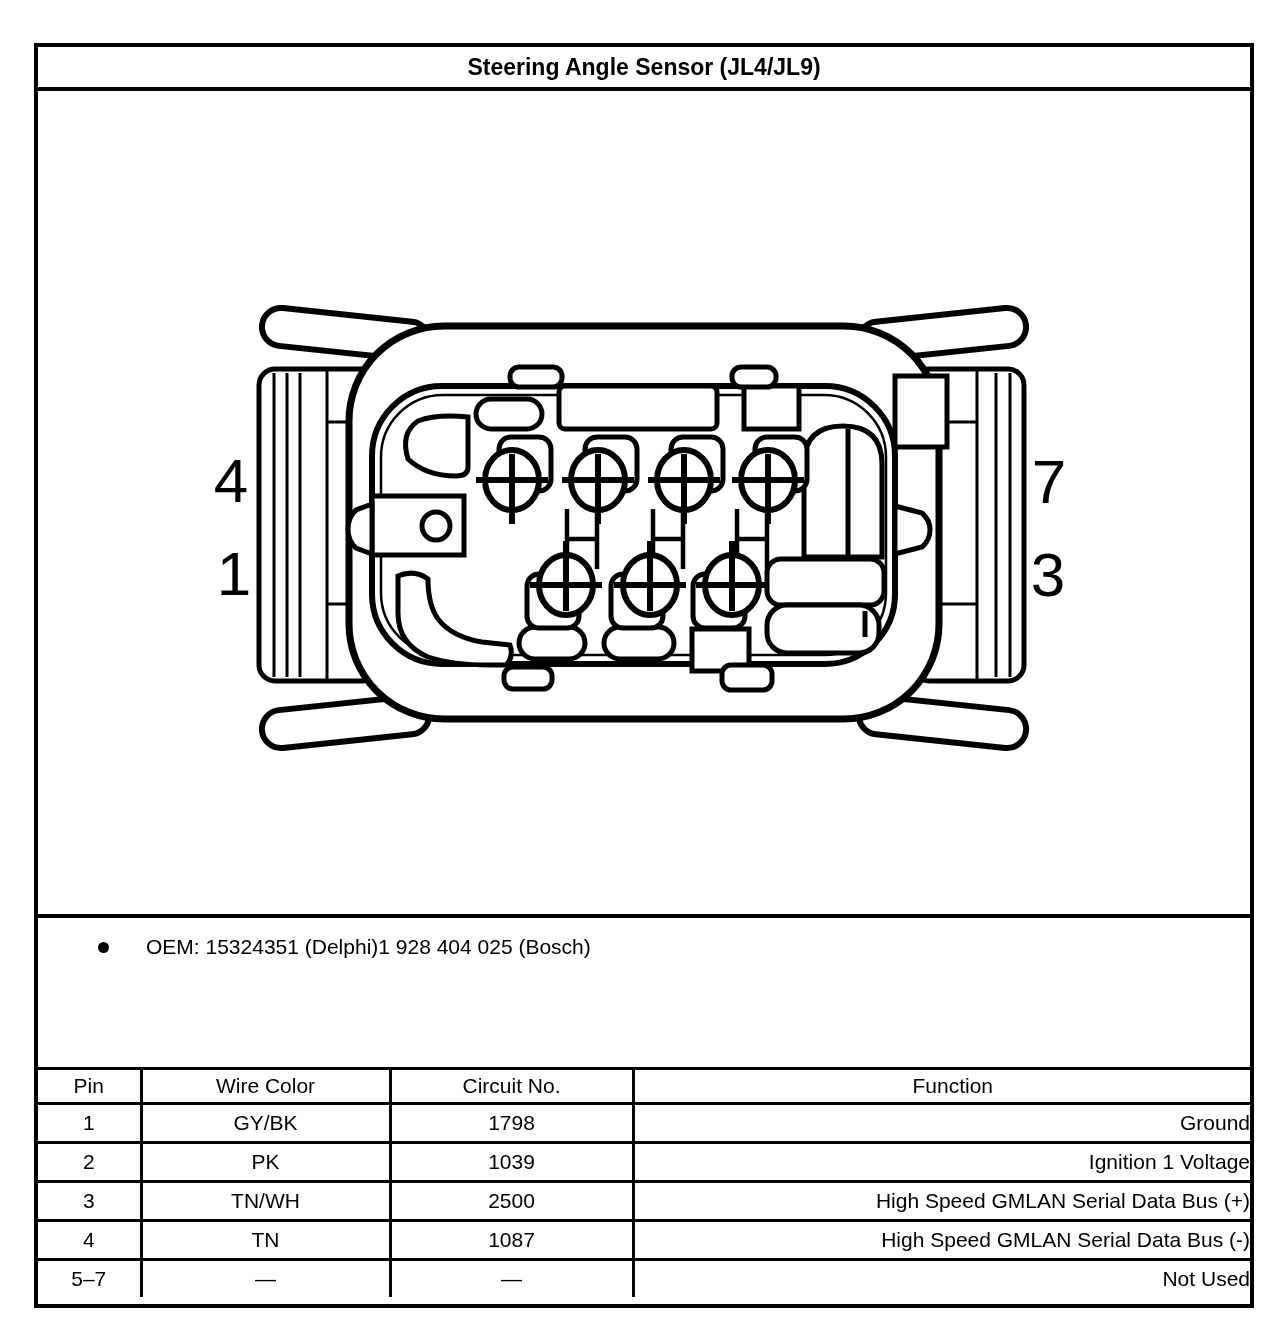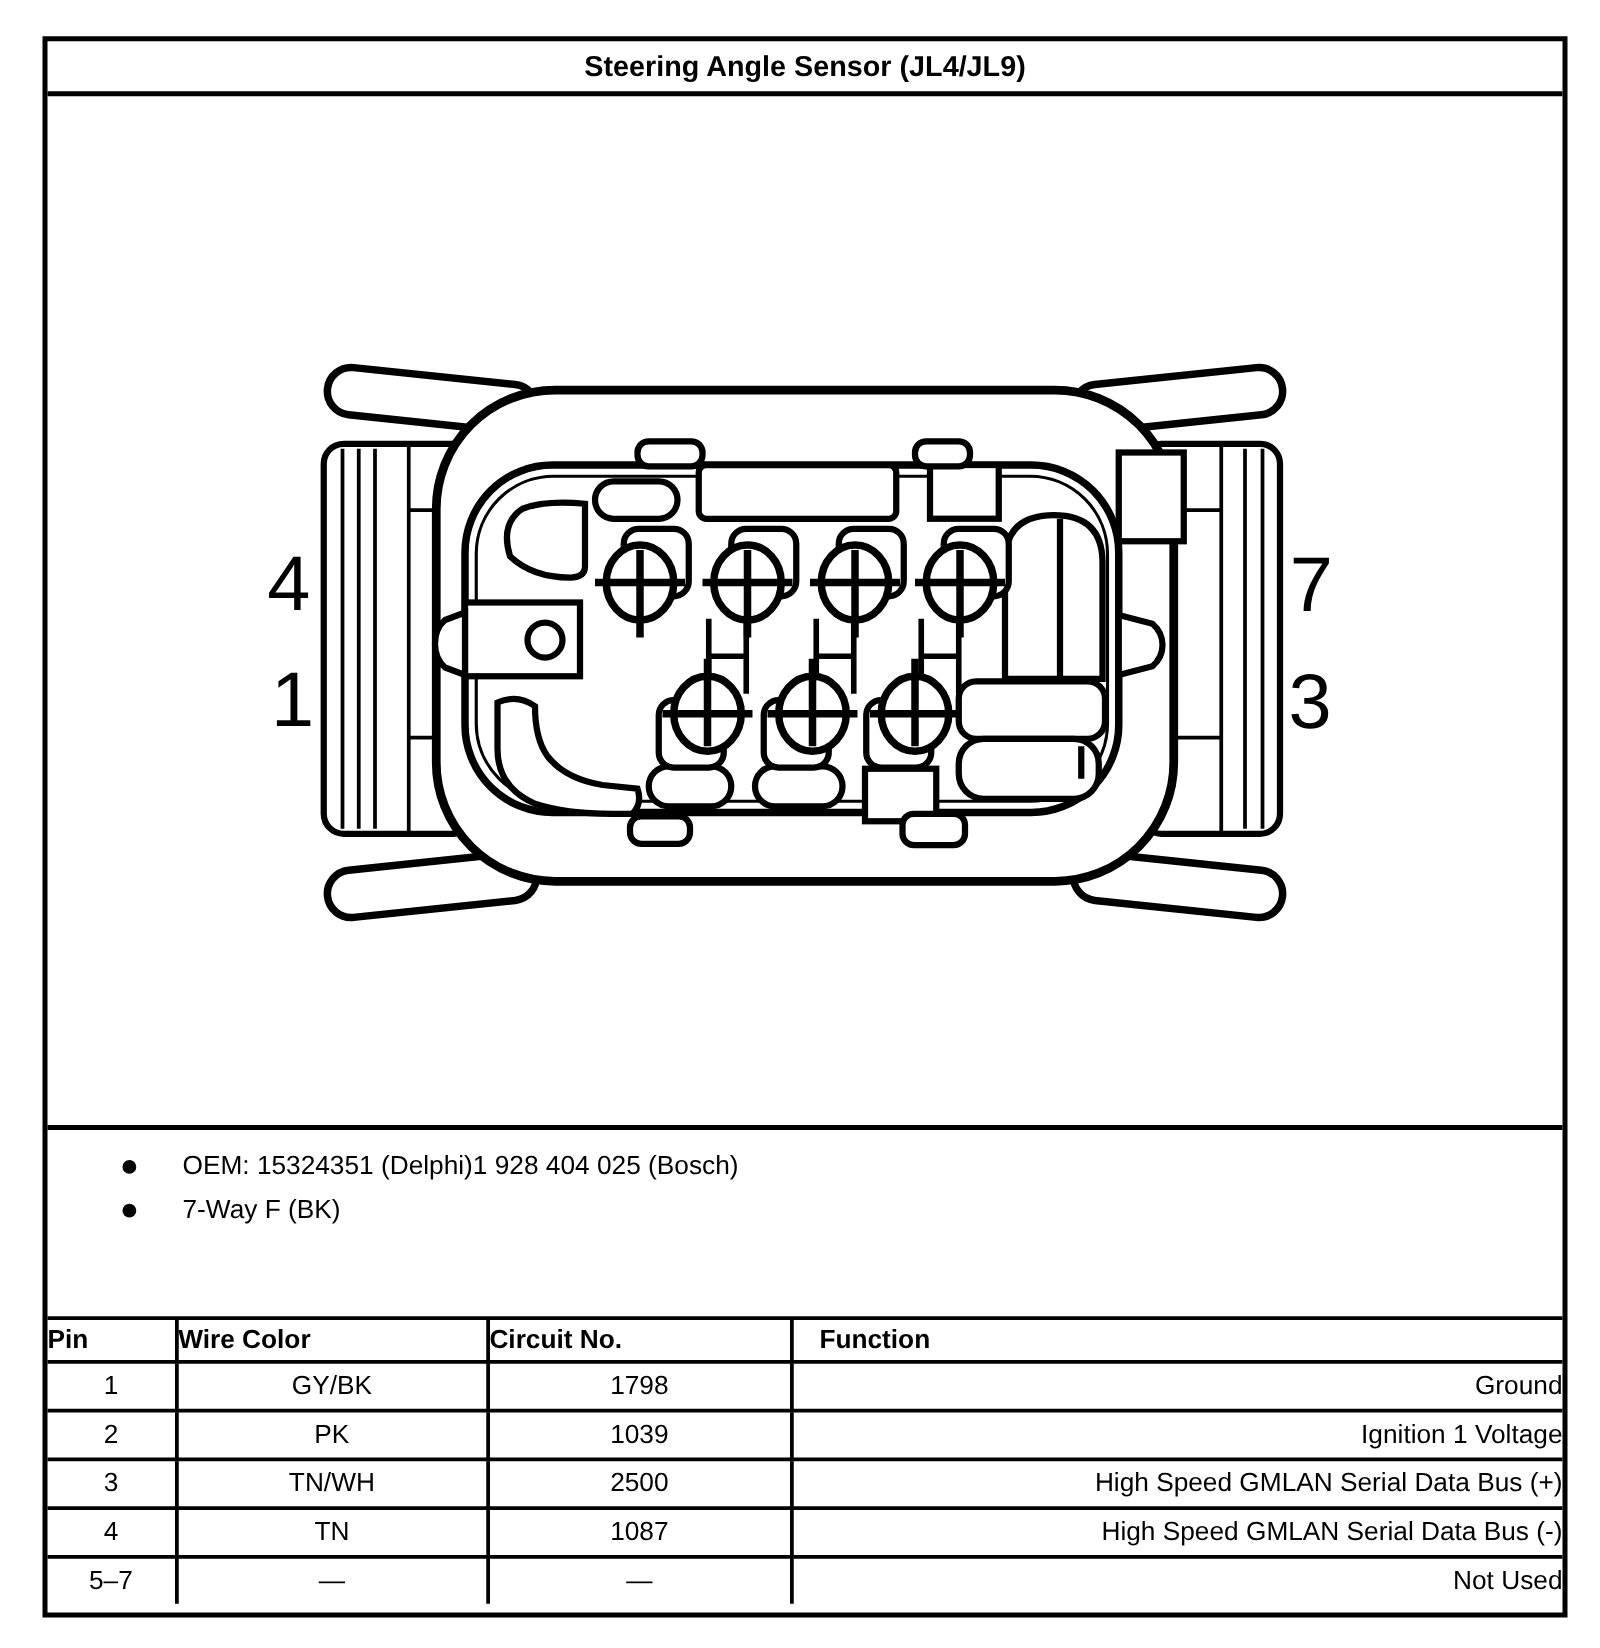--- a/index.html
+++ b/index.html
@@ -1,28 +1,28 @@
 <!DOCTYPE html>
 <html><head>
 <meta charset="utf-8">
 <style>
   html,body{margin:0;padding:0;background:#fff;}
   body{width:1280px;height:1318px;position:relative;font-family:"Liberation Sans",sans-serif;color:#000;}
-  .wrapper{position:absolute;left:34px;top:29px;width:1220px;height:1265px;border:4px solid #000;box-sizing:border-box;background:#fff;}
+  .wrapper{position:absolute;left:34px;top:43px;width:1220px;height:1265px;border:4px solid #000;box-sizing:border-box;background:#fff;}
   .title-bar{height:40px;border-bottom:4px solid #000;text-align:center;font-weight:bold;font-size:23px;line-height:40px;}
   .diagram-area{height:823px;border-bottom:4px solid #000;position:relative;overflow:hidden;}
   .diagram-area svg{position:absolute;left:0;top:0;}
   .info-row{height:152px;border-bottom:3px solid #000;display:flex;box-sizing:border-box;}
   .info-label-cell{width:353px;box-sizing:border-box;border-right:3px solid #000;display:flex;align-items:center;justify-content:center;font-weight:bold;font-size:21px;text-align:center;}
   .info-bullets-cell{flex:1;font-size:21px;}
   ul.bullets{list-style:none;margin:17px 0 0 0;padding:0 4px 0 60px;}
   ul.bullets li{position:relative;padding-left:48px;margin-bottom:11px;line-height:24px;}
   ul.bullets li::before{content:"";position:absolute;left:0;top:7px;width:11px;height:11px;background:#000;border-radius:50%;}
   table.pin-table{width:100%;border-collapse:collapse;table-layout:fixed;font-size:21px;}
-  table.pin-table th{font-weight:bold;height:32px;text-align:left;}
+  table.pin-table th{font-weight:normal;height:32px;text-align:center;}
   table.pin-table td{height:36px;text-align:center;}
   table.pin-table th,table.pin-table td{border-right:3px solid #000;border-bottom:3px solid #000;padding:0;}
   table.pin-table th:last-child,table.pin-table td:last-child{border-right:none;padding-left:21px;}
   table.pin-table tr:last-child td{border-bottom:none;}
   table.pin-table td.func{text-align:right;padding-left:6px;}
   .lineart{stroke:#000;fill:#fff;}
   .nofill{stroke:#000;fill:none;}
   .pin-num{font-family:"Liberation Sans",sans-serif;font-size:62px;fill:#000;stroke:none;}
 </style>
 </head>
@@ -157,21 +157,20 @@
       <text class="pin-num" x="196" y="504" text-anchor="middle">1</text>
       <text class="pin-num" x="1011" y="412" text-anchor="middle">7</text>
       <text class="pin-num" x="1010" y="505" text-anchor="middle">3</text>
     </svg>
   </div>
 
   <div class="info-row">
     <div class="info-bullets-cell">
       <ul class="bullets">
         <li>OEM: 15324351 (Delphi)1 928 404 025 (Bosch)</li>
-        <li>7-Way F (BK)</li>
       </ul>
     </div>
   </div>
 
   <table class="pin-table">
     <colgroup>
       <col style="width:103px">
         <col style="width:249px">
         <col style="width:243px">
         <col>

